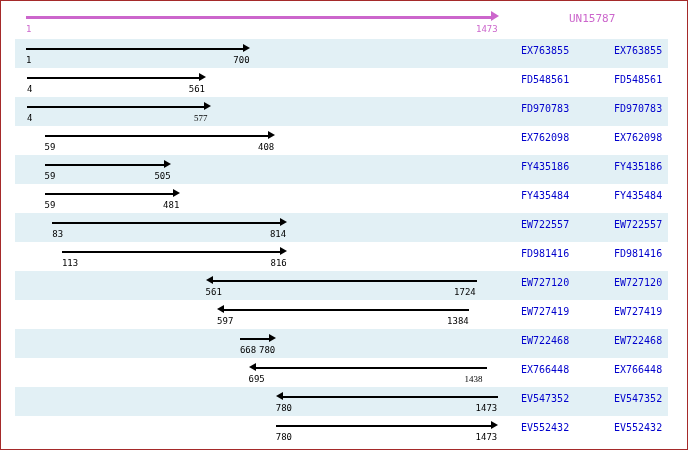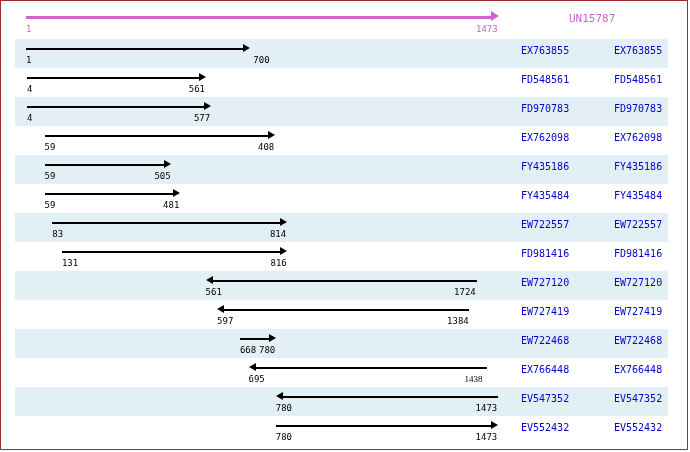--- a/index.html
+++ b/index.html
@@ -113,38 +113,38 @@
     <div class="query-label" id="q-end" style="left: 475px;">1473</div>
     <div class="query-name">UN15787</div>
   </div>
 
   <div id="rows-container">
       <div class="hit-row" style="top: 38px;">
         <div class="band"></div>
         <div class="hsp-line" style="left: 25px; width: 217.136px;"></div>
         <div class="hsp-arrow-right" style="left: 242.136px;"></div>
         <div class="coord" style="left: 25px;">1</div>
-        <div class="coord" style="left: 232.336px; margin-left: 20px;">700</div>
+        <div class="coord" style="left: 232.336px;">700</div>
         <div class="acc col1">EX763855</div>
         <div class="acc col2">EX763855</div>
       </div>
       <div class="hit-row odd" style="top: 67px;">
         <div class="hsp-line" style="left: 25.962px; width: 171.603px;"></div>
         <div class="hsp-arrow-right" style="left: 197.565px;"></div>
         <div class="coord" style="left: 25.962px;">4</div>
         <div class="coord" style="left: 187.765px;">561</div>
         <div class="acc col1">FD548561</div>
         <div class="acc col2">FD548561</div>
       </div>
       <div class="hit-row" style="top: 96px;">
         <div class="band"></div>
         <div class="hsp-line" style="left: 25.962px; width: 176.734px;"></div>
         <div class="hsp-arrow-right" style="left: 202.696px;"></div>
         <div class="coord" style="left: 25.962px;">4</div>
-        <div class="coord" style="left: 192.896px;">577</div>
+        <div class="coord" style="left: 192.896px; font-family: Liberation Serif, serif;">577</div>
         <div class="acc col1">FD970783</div>
         <div class="acc col2">FD970783</div>
       </div>
       <div class="hit-row odd" style="top: 125px;">
         <div class="hsp-line" style="left: 43.5978px; width: 223.228px;"></div>
         <div class="hsp-arrow-right" style="left: 266.826px;"></div>
         <div class="coord" style="left: 43.5978px;">59</div>
         <div class="coord" style="left: 257.026px;">408</div>
         <div class="acc col1">EX762098</div>
         <div class="acc col2">EX762098</div>
@@ -171,21 +171,21 @@
         <div class="hsp-line" style="left: 51.2935px; width: 227.397px;"></div>
         <div class="hsp-arrow-right" style="left: 278.69px;"></div>
         <div class="coord" style="left: 51.2935px;">83</div>
         <div class="coord" style="left: 268.89px;">814</div>
         <div class="acc col1">EW722557</div>
         <div class="acc col2">EW722557</div>
       </div>
       <div class="hit-row odd" style="top: 241px;">
         <div class="hsp-line" style="left: 60.913px; width: 218.418px;"></div>
         <div class="hsp-arrow-right" style="left: 279.332px;"></div>
-        <div class="coord" style="left: 60.913px;">131</div>
+        <div class="coord" style="left: 60.913px;">113</div>
         <div class="coord" style="left: 269.532px;">816</div>
         <div class="acc col1">FD981416</div>
         <div class="acc col2">FD981416</div>
       </div>
       <div class="hit-row" style="top: 270px;">
         <div class="band"></div>
         <div class="hsp-line" style="left: 211.565px; width: 263.951px;"></div>
         <div class="hsp-arrow-left" style="left: 204.565px;"></div>
         <div class="coord" style="left: 204.565px;">561</div>
         <div class="coord" style="left: 453.116px;">1724</div>

